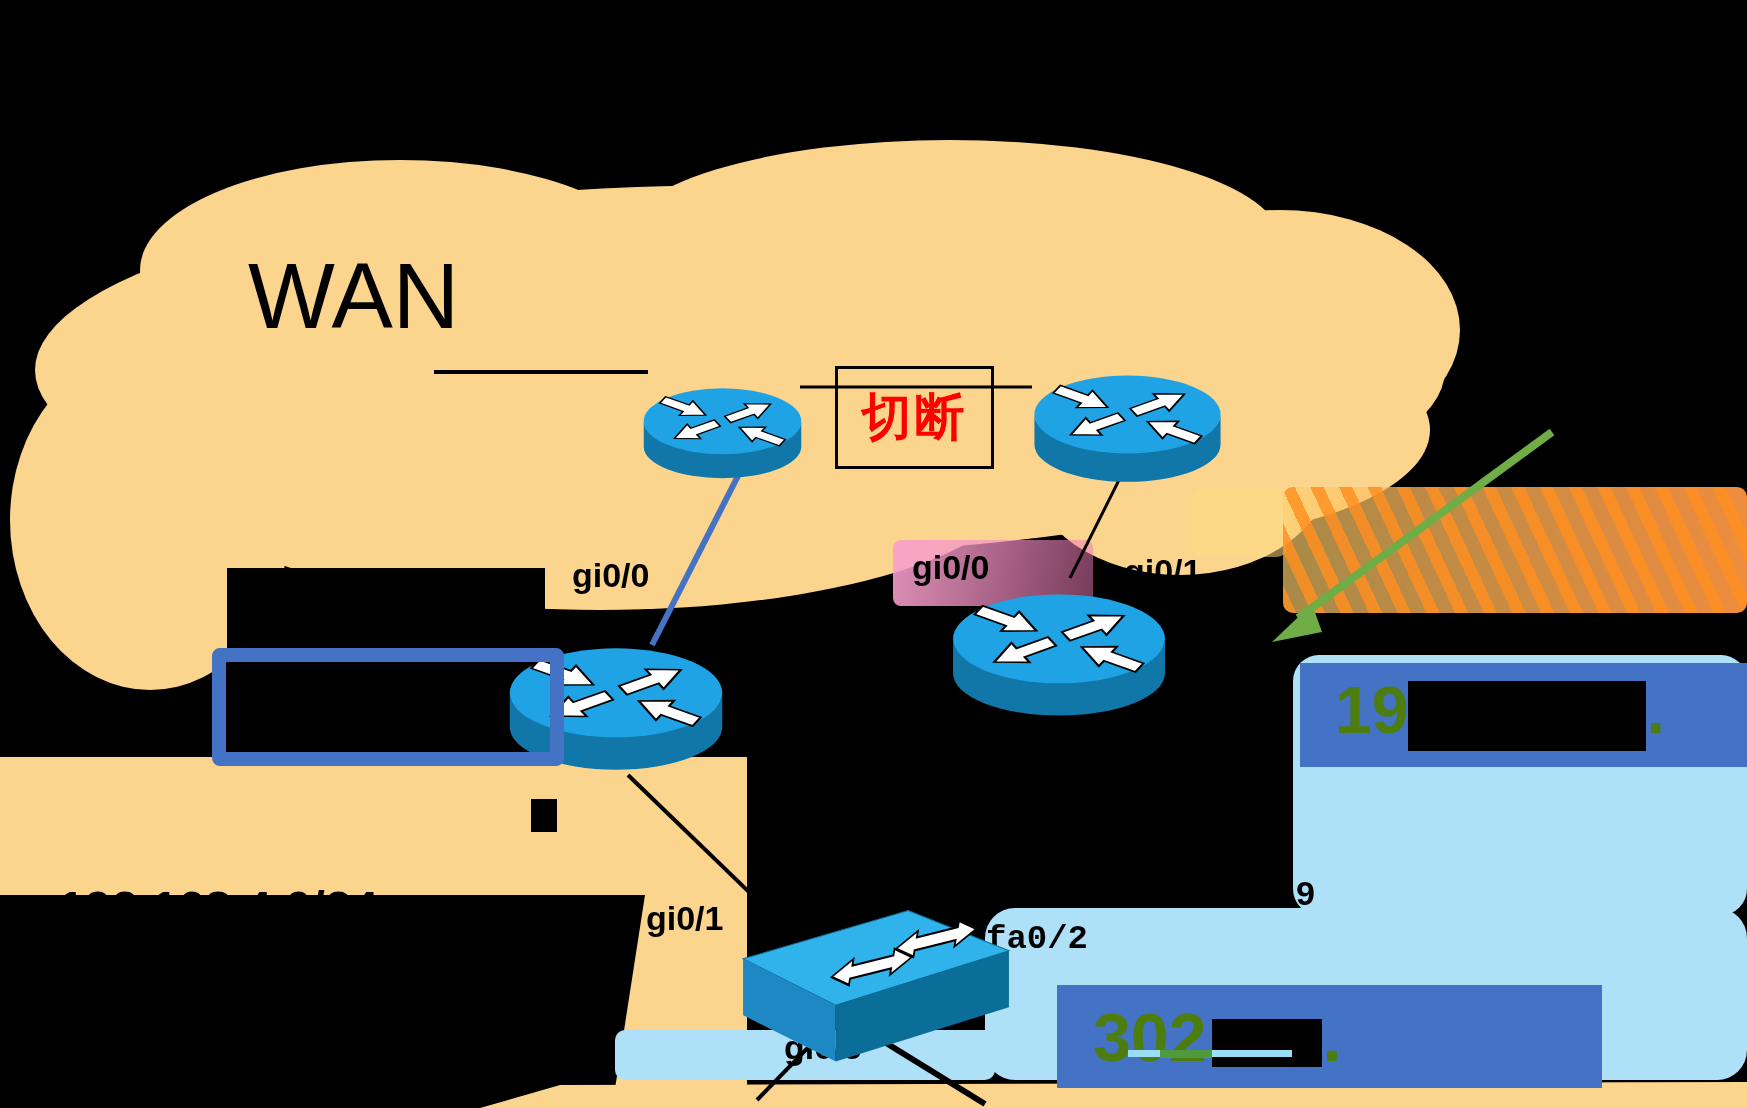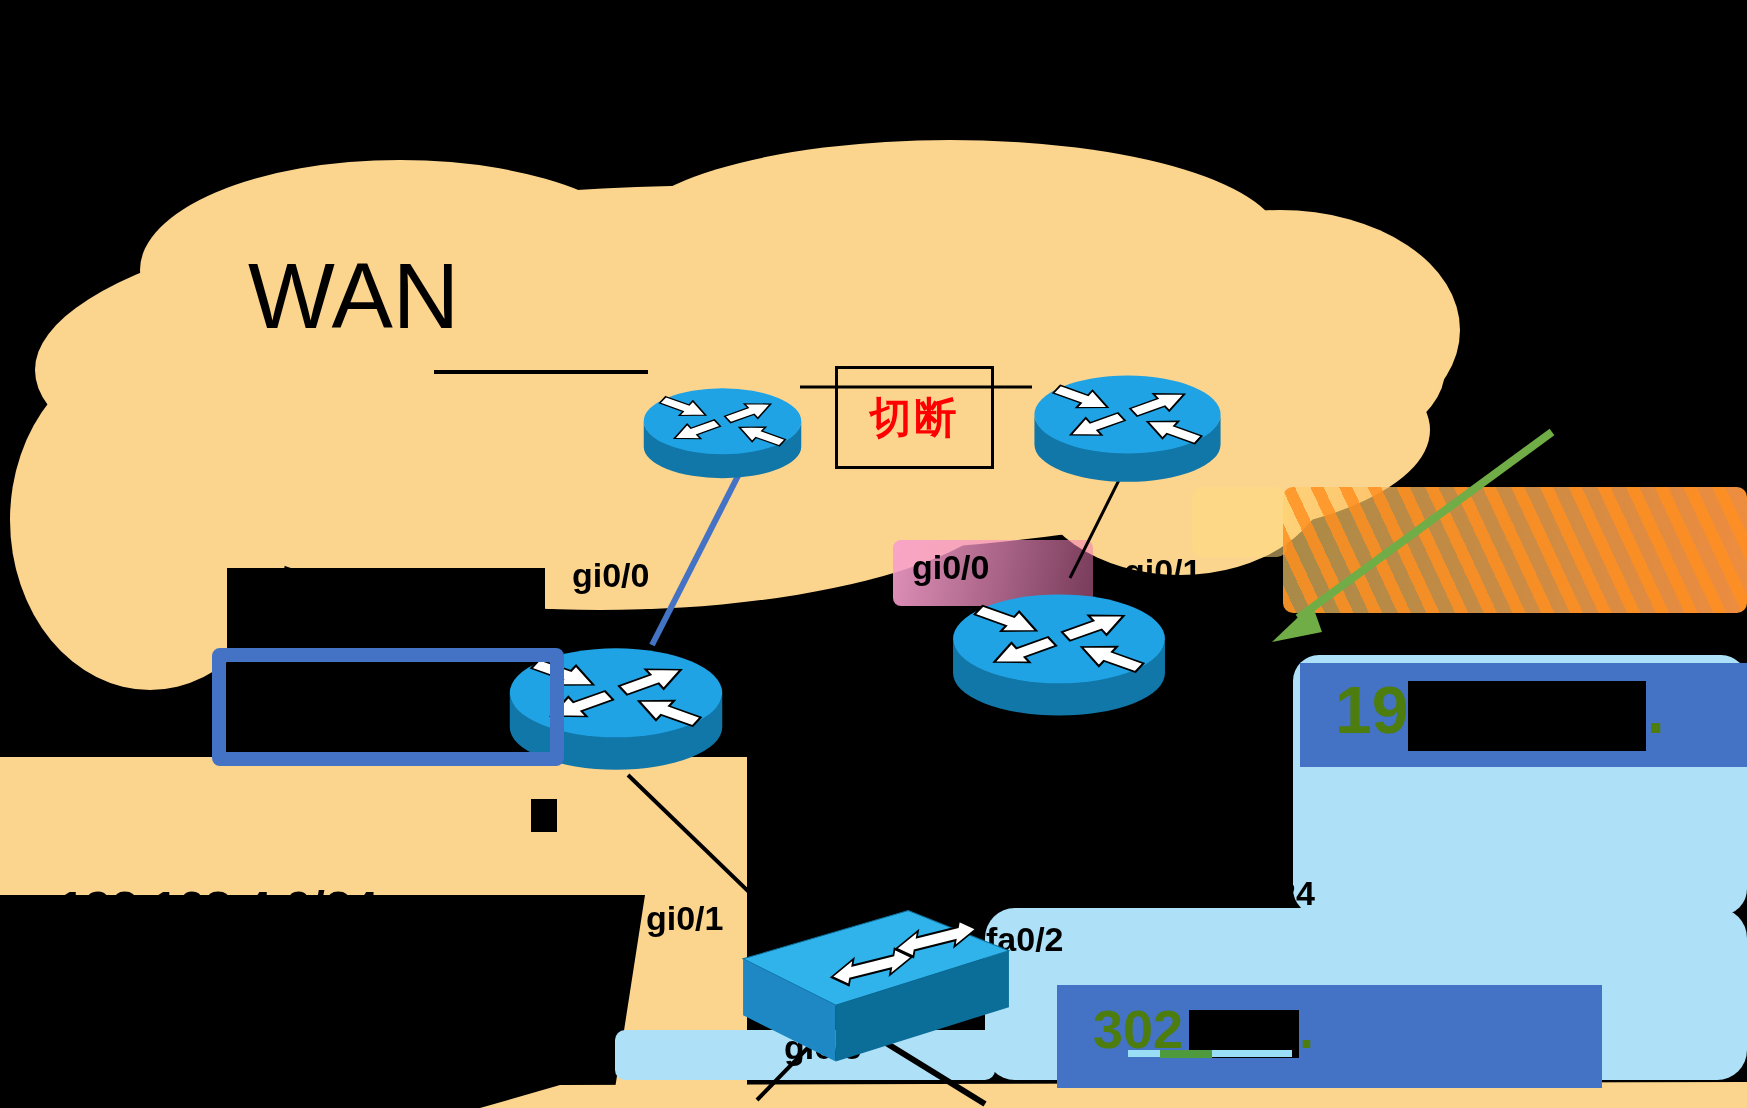--- a/index.html
+++ b/index.html
@@ -8,21 +8,21 @@
   .abs{position:absolute;}
   .cloud{background:#FBD48E;border-radius:50%;}
   .tan{background:#FBD48E;}
   .pale{background:#AEE0F8;}
   .lbl{position:absolute;color:#000;font-weight:bold;white-space:nowrap;line-height:1.05;}
   .redact{background:#000;display:inline-block;vertical-align:middle;}
   .bluebox-frame{border:14px solid #4472C4;border-radius:8px;background:transparent;}
   .bluebox-fill{background:#4472C4;}
   .boxtext{position:absolute;color:#4d7c0f;font-weight:bold;white-space:nowrap;}
   #cut-box{display:flex;align-items:center;justify-content:center;border:3px solid #000;
-           color:#FF0000;font-size:42px;font-weight:bold;letter-spacing:3px;}
+           color:#FF0000;font-size:50px;font-weight:bold;letter-spacing:3px;}
   #marker-stripes{background:
       repeating-linear-gradient(65deg, rgba(255,150,40,.92) 0 12px, rgba(255,214,115,.55) 12px 26px),
       linear-gradient(90deg, rgba(255,180,80,.25), rgba(235,55,0,.92));
       border-radius:10px;}
   #marker-soft{background:rgba(255,218,130,.55);border-radius:10px;}
   #marker-pink{background:linear-gradient(100deg, rgba(248,160,205,.9), rgba(238,118,178,.5));border-radius:8px;}
 </style>
 </head>
 <body>
 
@@ -47,33 +47,33 @@
   <div class="abs cloud" style="left:870px;top:320px;width:560px;height:220px;"></div>
   <div class="abs cloud" style="left:1030px;top:365px;width:300px;height:210px;"></div>
 
   <div id="marker-soft" class="abs" style="left:1192px;top:487px;width:95px;height:70px;"></div>
   <div id="marker-stripes" class="abs" style="left:1283px;top:487px;width:464px;height:126px;"></div>
   <div id="marker-pink" class="abs" style="left:893px;top:540px;width:200px;height:66px;"></div>
 
   <div class="lbl" style="left:248px;top:248px;font-size:92px;font-weight:400;">WAN</div>
 
   <div class="lbl" style="left:58px;top:884px;font-size:48px;">192.168.4.0/24</div>
-  <div class="lbl" style="left:1088px;top:876px;font-size:34px;">192.168.1.0/24</div>
+  <div class="lbl" style="left:1088px;top:876px;font-size:34px;">192.168.1.0/19</div>
 
   <div class="abs" style="left:227px;top:568px;width:318px;height:82px;background:#000;"></div>
 
   <div class="abs" style="left:531px;top:799px;width:26px;height:33px;background:#000;"></div>
 
   <div class="lbl" style="left:572px;top:558px;font-size:34px;">gi0/0</div>
   <div class="lbl" style="left:1124px;top:554px;font-size:34px;">gi0/1</div>
   <div class="lbl" style="left:912px;top:550px;font-size:34px;">gi0/0</div>
   <div class="lbl" style="left:556px;top:698px;font-size:34px;">gi0/1</div>
   <div class="lbl" style="left:1176px;top:764px;font-size:34px;">gi0/1</div>
   <div class="lbl" style="left:646px;top:901px;font-size:34px;">gi0/1</div>
-  <div class="lbl" style="left:986px;top:922px;font-size:34px;">fa0/2</div>
+  <div class="lbl" style="left:986px;top:922px;font-size:34px;font-family:Liberation Mono, monospace;">fa0/2</div>
   <div class="lbl" style="left:784px;top:1030px;font-size:34px;">gi0/3</div>
 
   <svg class="abs" style="left:0;top:0;" width="1747" height="1108">
     <line x1="434" y1="372" x2="648" y2="372" stroke="#000" stroke-width="4"></line>
     <line x1="800" y1="387" x2="1032" y2="387" stroke="#000" stroke-width="3"></line>
     <line x1="1120" y1="478" x2="1070" y2="578" stroke="#000" stroke-width="3"></line>
     <line x1="628" y1="775" x2="778" y2="920" stroke="#000" stroke-width="4"></line>
     <line x1="1058" y1="700" x2="895" y2="922" stroke="#000" stroke-width="4"></line>
     <line x1="830" y1="1025" x2="757" y2="1100" stroke="#000" stroke-width="4"></line>
     <line x1="852" y1="1022" x2="985" y2="1104" stroke="#000" stroke-width="6"></line>
@@ -137,21 +137,21 @@
     </svg>
 
   <div class="abs bluebox-frame" style="left:212px;top:648px;width:324px;height:90px;"></div>
 
   <div class="abs bluebox-fill" style="left:1300px;top:663px;width:447px;height:104px;"></div>
   <div class="boxtext" style="left:1335px;top:672px;font-size:66px;">
     <span>19</span><span class="redact" style="width:238px;height:70px;"></span><span>.</span>
   </div>
 
   <div class="abs bluebox-fill" style="left:1057px;top:985px;width:545px;height:103px;"></div>
-  <div class="boxtext" style="left:1093px;top:998px;font-size:54px;">
+  <div class="boxtext" style="left:1093px;top:998px;font-size:68px;">
     <span>302</span><span class="redact" style="width:110px;height:48px;margin-left:6px;"></span><span>.</span>
   </div>
 
   <div class="abs" style="left:1128px;top:1050px;width:32px;height:7px;background:#9ADEF5;"></div>
   <div class="abs" style="left:1160px;top:1050px;width:52px;height:8px;background:#4E9A3C;"></div>
   <div class="abs" style="left:1212px;top:1050px;width:80px;height:7px;background:#9ADEF5;"></div>
 
 </div>
 
 </body></html>

